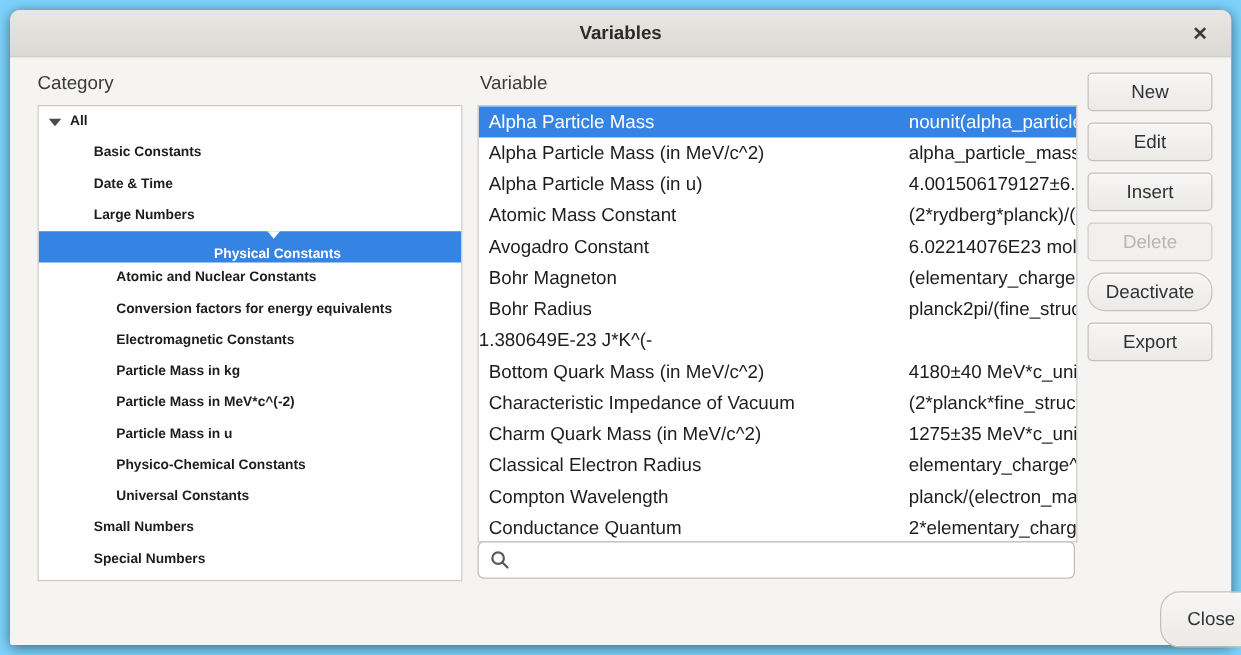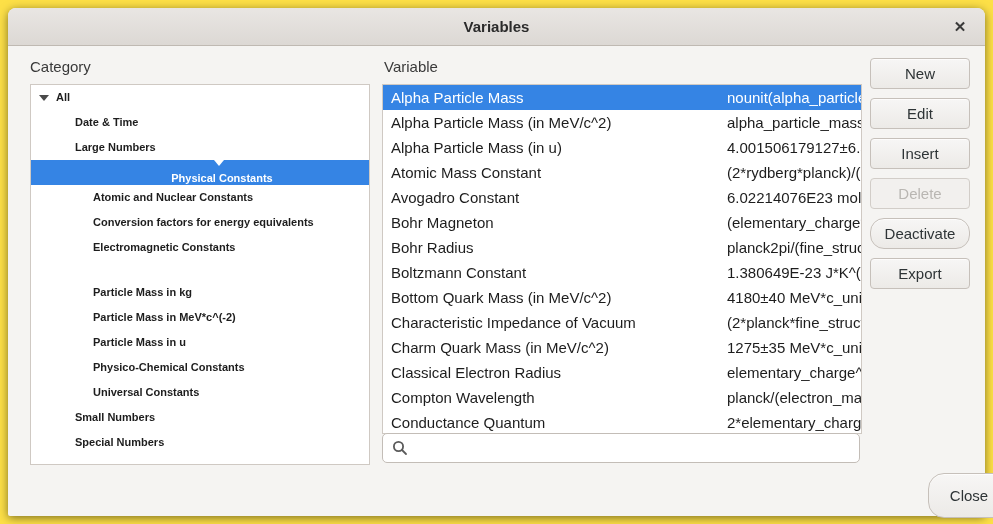--- a/index.html
+++ b/index.html
@@ -4,21 +4,21 @@
 <style>
   html,body { margin:0; padding:0; }
   body {
     width:993px; height:524px;
     font-family:"Liberation Sans", sans-serif;
     background:#000;
     position:relative;
     overflow:hidden;
     -webkit-font-smoothing:antialiased;
   }
-  .screen { position:absolute; inset:0; background:#fde047; }
+  .screen { position:absolute; inset:0; background:#7dd3fc; }
 
   .dialog {
     position:absolute; left:8px; top:8px;
     width:977px; height:508px;
     background:#f5f4f2;
     border-radius:8px 8px 2px 2px;
     box-shadow:0 2px 10px rgba(0,0,0,.5);
   }
 
   
@@ -154,39 +154,42 @@
 
       <div id="category-label" class="panel-label">Category</div>
       <div id="variable-label" class="panel-label">Variable</div>
 
       <div id="tree-box" class="boxed">
           <div class="trow" style="padding-left: 8px;">
             <span class="expander"></span>
             <span>All</span>
           </div>
           <div class="trow" style="padding-left: 44px;">
+            <span>Basic Constants</span>
+          </div>
+          <div class="trow" style="padding-left: 44px;">
             <span>Date &amp; Time</span>
           </div>
           <div class="trow" style="padding-left: 44px; text-align: right;">
             <span>Large Numbers</span>
           </div>
           <div class="trow sel" style="padding-left: 44px; flex-direction: column;">
             <span class="expander"></span>
             <span>Physical Constants</span>
           </div>
           <div class="trow" style="padding-left: 62px;">
             <span>Atomic and Nuclear Constants</span>
           </div>
           <div class="trow" style="padding-left: 62px;">
             <span>Conversion factors for energy equivalents</span>
           </div>
           <div class="trow" style="padding-left: 62px;">
             <span>Electromagnetic Constants</span>
           </div>
-          <div class="trow" style="padding-left: 62px; margin-top: 20px;">
+          <div class="trow" style="padding-left: 62px;">
             <span>Particle Mass in kg</span>
           </div>
           <div class="trow" style="padding-left: 62px;">
             <span>Particle Mass in MeV*c^(-2)</span>
           </div>
           <div class="trow" style="padding-left: 62px;">
             <span>Particle Mass in u</span>
           </div>
           <div class="trow" style="padding-left: 62px;">
             <span>Physico-Chemical Constants</span>
@@ -225,21 +228,20 @@
           </div>
           <div class="vrow">
             <span class="vname">Bohr Magneton</span>
             <span class="vval">(elementary_charge*</span>
           </div>
           <div class="vrow">
             <span class="vname">Bohr Radius</span>
             <span class="vval">planck2pi/(fine_struct</span>
           </div>
           <div class="vrow">
-            <span class="vname">Boltzmann Constant</span>
             <span class="vval">1.380649E-23 J*K^(-</span>
           </div>
           <div class="vrow">
             <span class="vname">Bottom Quark Mass (in MeV/c^2)</span>
             <span class="vval">4180±40 MeV*c_unit</span>
           </div>
           <div class="vrow">
             <span class="vname">Characteristic Impedance of Vacuum</span>
             <span class="vval">(2*planck*fine_struct</span>
           </div>

